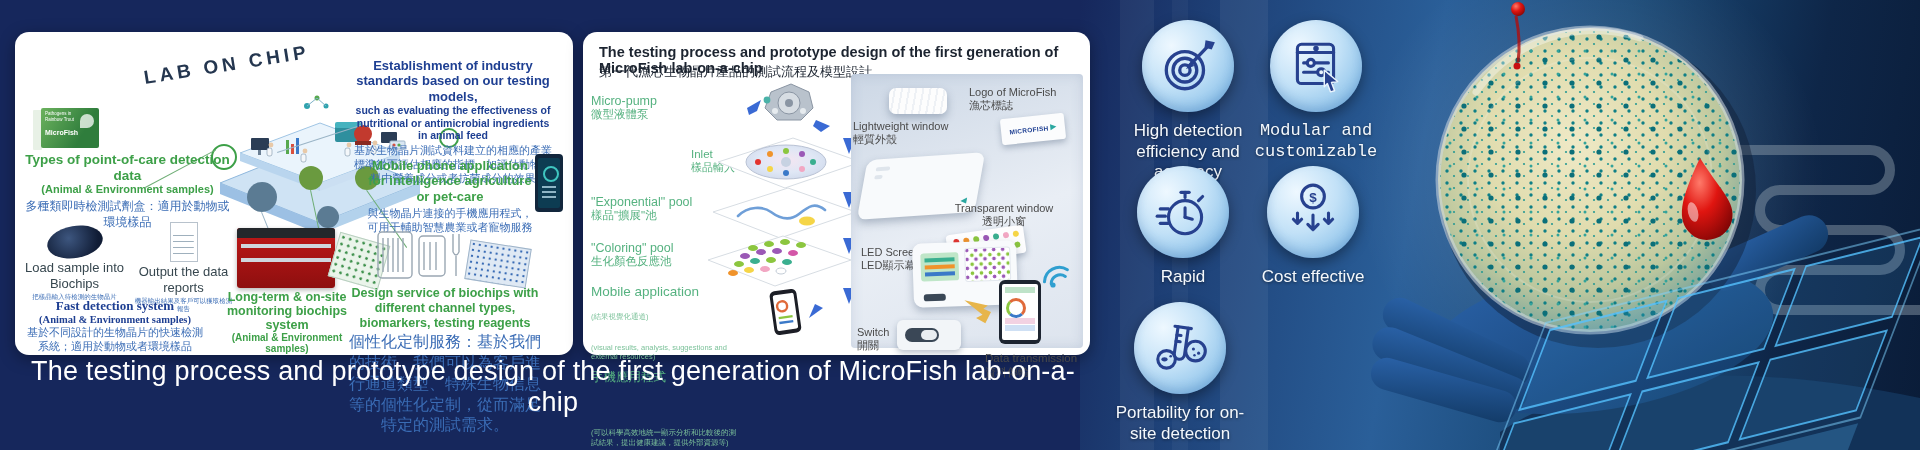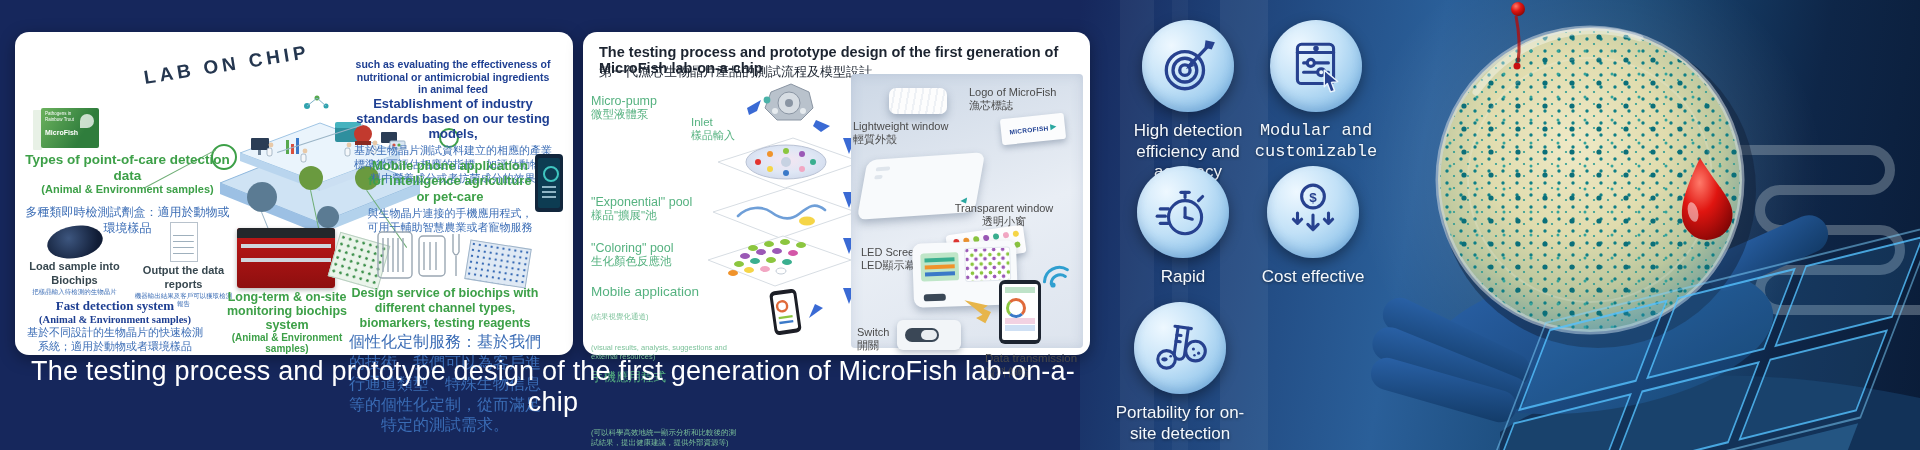--- a/index.html
+++ b/index.html
@@ -25,21 +25,21 @@
     transform:rotate(-9deg);white-space:nowrap;}
   .node{position:absolute;border-radius:50%;}
   .node.ring{border:2px solid #3da048;background:transparent;}
   .node.slate{background:#5b7b93;}
   .node.green{background:#6a9a3f;}
   .cline{position:absolute;height:1px;background:#9ab4c6;transform-origin:0 0;}
   .cline.gr{background:#6fae76;}
   
   .steps{position:absolute;display:flex;gap:6px;}
   .step{flex:1;text-align:center;}
-  .cap-en{font-size:11px;font-weight:bold;color:#37474f;line-height:1.25;}
+  .cap-en{font-size:13px;font-weight:normal;color:#37474f;line-height:1.25;}
   .cap-zh{font-size:6.5px;color:#3a6cb5;line-height:1.3;}
   .thumb-oval{width:56px;height:32px;margin:4px auto 2px;border-radius:50%;
     background:radial-gradient(circle at 40% 35%,#3d567f,#101c35 75%);transform:rotate(-10deg);}
   .thumb-machine{width:44px;height:40px;margin:0 auto 2px;background:#f4f6f8;border:1px solid #c9d2da;
     border-radius:3px;position:relative;}
   .thumb-machine::before{content:"";position:absolute;left:2px;top:2px;right:2px;height:11px;
     background:repeating-linear-gradient(90deg,#2f3d4e 0 8px,#4a5a6e 8px 10px);border-radius:2px;}
   .thumb-machine::after{content:"";position:absolute;left:6px;top:18px;width:15px;height:11px;
     background:#3a79c8;border-radius:1px;}
   .thumb-report{width:28px;height:40px;margin:0 auto 2px;background:#fff;border:1px solid #b8c2cc;
@@ -252,21 +252,21 @@
     <div class="node ring abs" style="left:424px;top:96px;width:20px;height:20px;"></div>
     <div class="cline gr" style="left:130px;top:155px;width:80px;transform:rotate(-28deg);"></div>
     <div class="cline" style="left:247px;top:180px;width:60px;transform:rotate(68deg);"></div>
     <div class="cline gr" style="left:296px;top:158px;width:55px;transform:rotate(78deg);"></div>
     <div class="cline gr" style="left:352px;top:158px;width:70px;transform:rotate(55deg);"></div>
     <div class="cline" style="left:262px;top:120px;width:90px;transform:rotate(-18deg);"></div>
 
     <div class="abs center" style="left:5px;top:120px;width:215px;">
       <div class="g-title" style="font-size:13.5px;line-height:1.15;">Types of point-of-care detection data</div>
       <div class="g-title" style="font-size:11px;">(Animal &amp; Environment samples)</div>
-      <div class="zh" style="font-size:12px;line-height:1.3;margin-top:10px;">多種類即時檢測試劑盒：適用於動物或環境樣品</div>
+      <div class="zh" style="font-size:12px;line-height:1.3;margin-top:4px;">多種類即時檢測試劑盒：適用於動物或環境樣品</div>
     </div>
 
     <div class="steps" style="left:8px;top:190px;width:212px;">
       <div class="step">
         <div class="thumb-oval"></div>
         <div class="cap-en">Load sample into Biochips</div>
         <div class="cap-zh">把樣品輸入待檢測的生物晶片</div>
       </div>
       <div class="step">
         <div class="thumb-report"></div>
@@ -282,22 +282,22 @@
     </div>
 
     <div class="pumpphoto"></div>
     <div class="greensheet"></div>
     <div class="abs center" style="left:196px;top:258px;width:152px;">
       <div class="g-title" style="font-size:12.5px;line-height:1.12;">Long-term &amp; on-site monitoring biochips system</div>
       <div class="g-title" style="font-size:10px;">(Animal &amp; Environment samples)</div>
     </div>
 
     <div class="abs center" style="left:338px;top:26px;width:200px;">
+      <div class="n-title" style="font-size:13px;line-height:1.18;">Establishment of industry standards based on our testing models,</div>
       <div class="n-title" style="font-size:10.5px;line-height:1.2;">such as evaluating the effectiveness of nutritional or antimicrobial ingredients in animal feed</div>
-      <div class="n-title" style="font-size:13px;line-height:1.18;">Establishment of industry standards based on our testing models,</div>
       <div class="zh" style="font-size:11px;line-height:1.3;margin-top:1px;">基於生物晶片測試資料建立的相應的產業標準從而評估相應的指標，如評估動物飼料中營養成分或者抗菌成分的效果</div>
     </div>
 
     <div class="abs center" style="left:352px;top:126px;width:166px;">
       <div class="g-title" style="font-size:13px;line-height:1.18;">Mobile phone application for intelligence agriculture or pet-care</div>
       <div class="zh" style="font-size:11px;line-height:1.3;margin-top:2px;">與生物晶片連接的手機應用程式，可用于輔助智慧農業或者寵物服務</div>
     </div>
     <div class="phone-s">
         <div class="scr"></div>
       </div>
@@ -335,21 +335,21 @@
       <div class="ml-zh">生化顏色反應池</div>
       <div class="ml-note">(結果視覺化通道)</div>
     </div>
     <div class="abs" style="left:8px;top:252px;width:150px;">
       <div class="ml-en" style="font-size:13.5px;">Mobile application</div>
       <div class="ml-note">(visual results, analysis, suggestions and external resources)</div>
       <div class="ml-zh" style="font-size:12.5px;margin-top:9px;">手機應用程式</div>
       <div class="ml-note">(可以科學高效地統一顯示分析和比較後的測試結果，提出健康建議，提供外部資源等)</div>
     </div>
     <div class="abs" style="left:108px;top:84px;width:60px;">
-      <div class="ml-en" style="font-size:11.5px;">Inlet</div>
+      <div class="ml-en" style="font-size:11.5px;margin-top:32px;">Inlet</div>
       <div class="ml-zh" style="font-size:11px;">樣品輸入</div>
     </div>
 
     <svg class="abs" style="left:100px;top:48px;" width="200" height="255" viewBox="0 0 200 255">
       <defs>
         <radialGradient id="discP" cx="50%" cy="45%" r="65%">
           <stop offset="0%" stop-color="#f5e6f2"></stop>
             <stop offset="55%" stop-color="#dfe7f5"></stop>
           <stop offset="100%" stop-color="#cdd7ea"></stop>
         </radialGradient>

